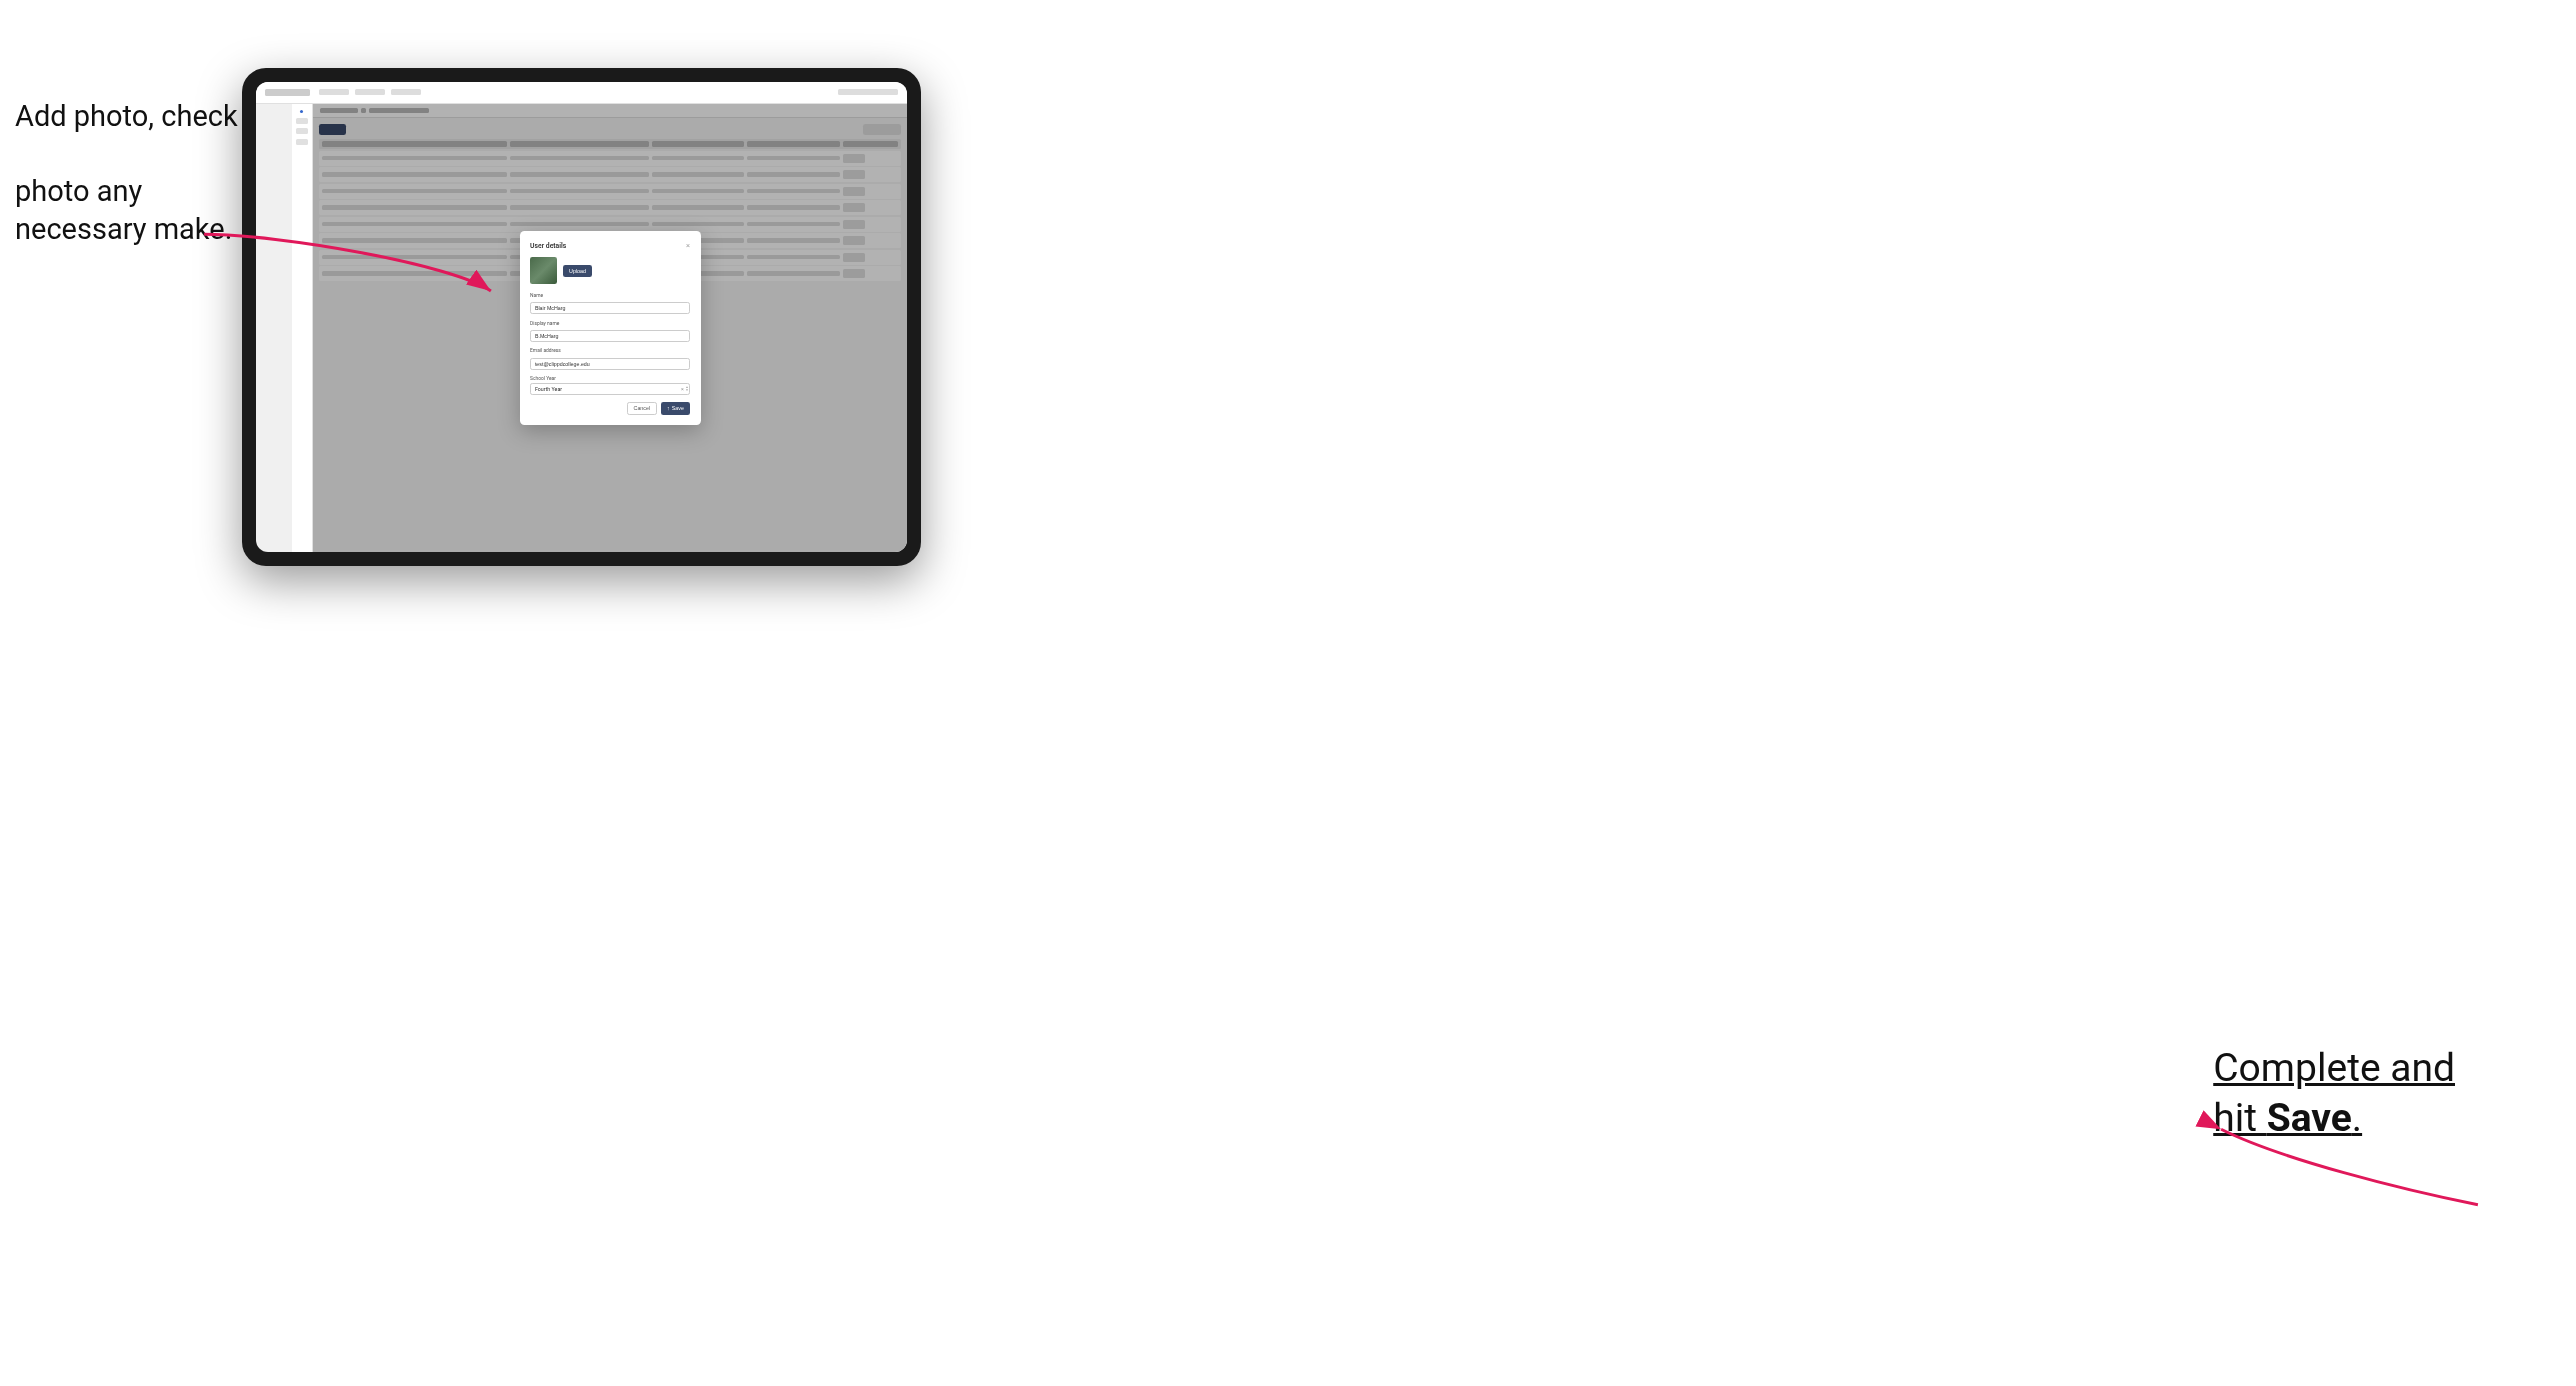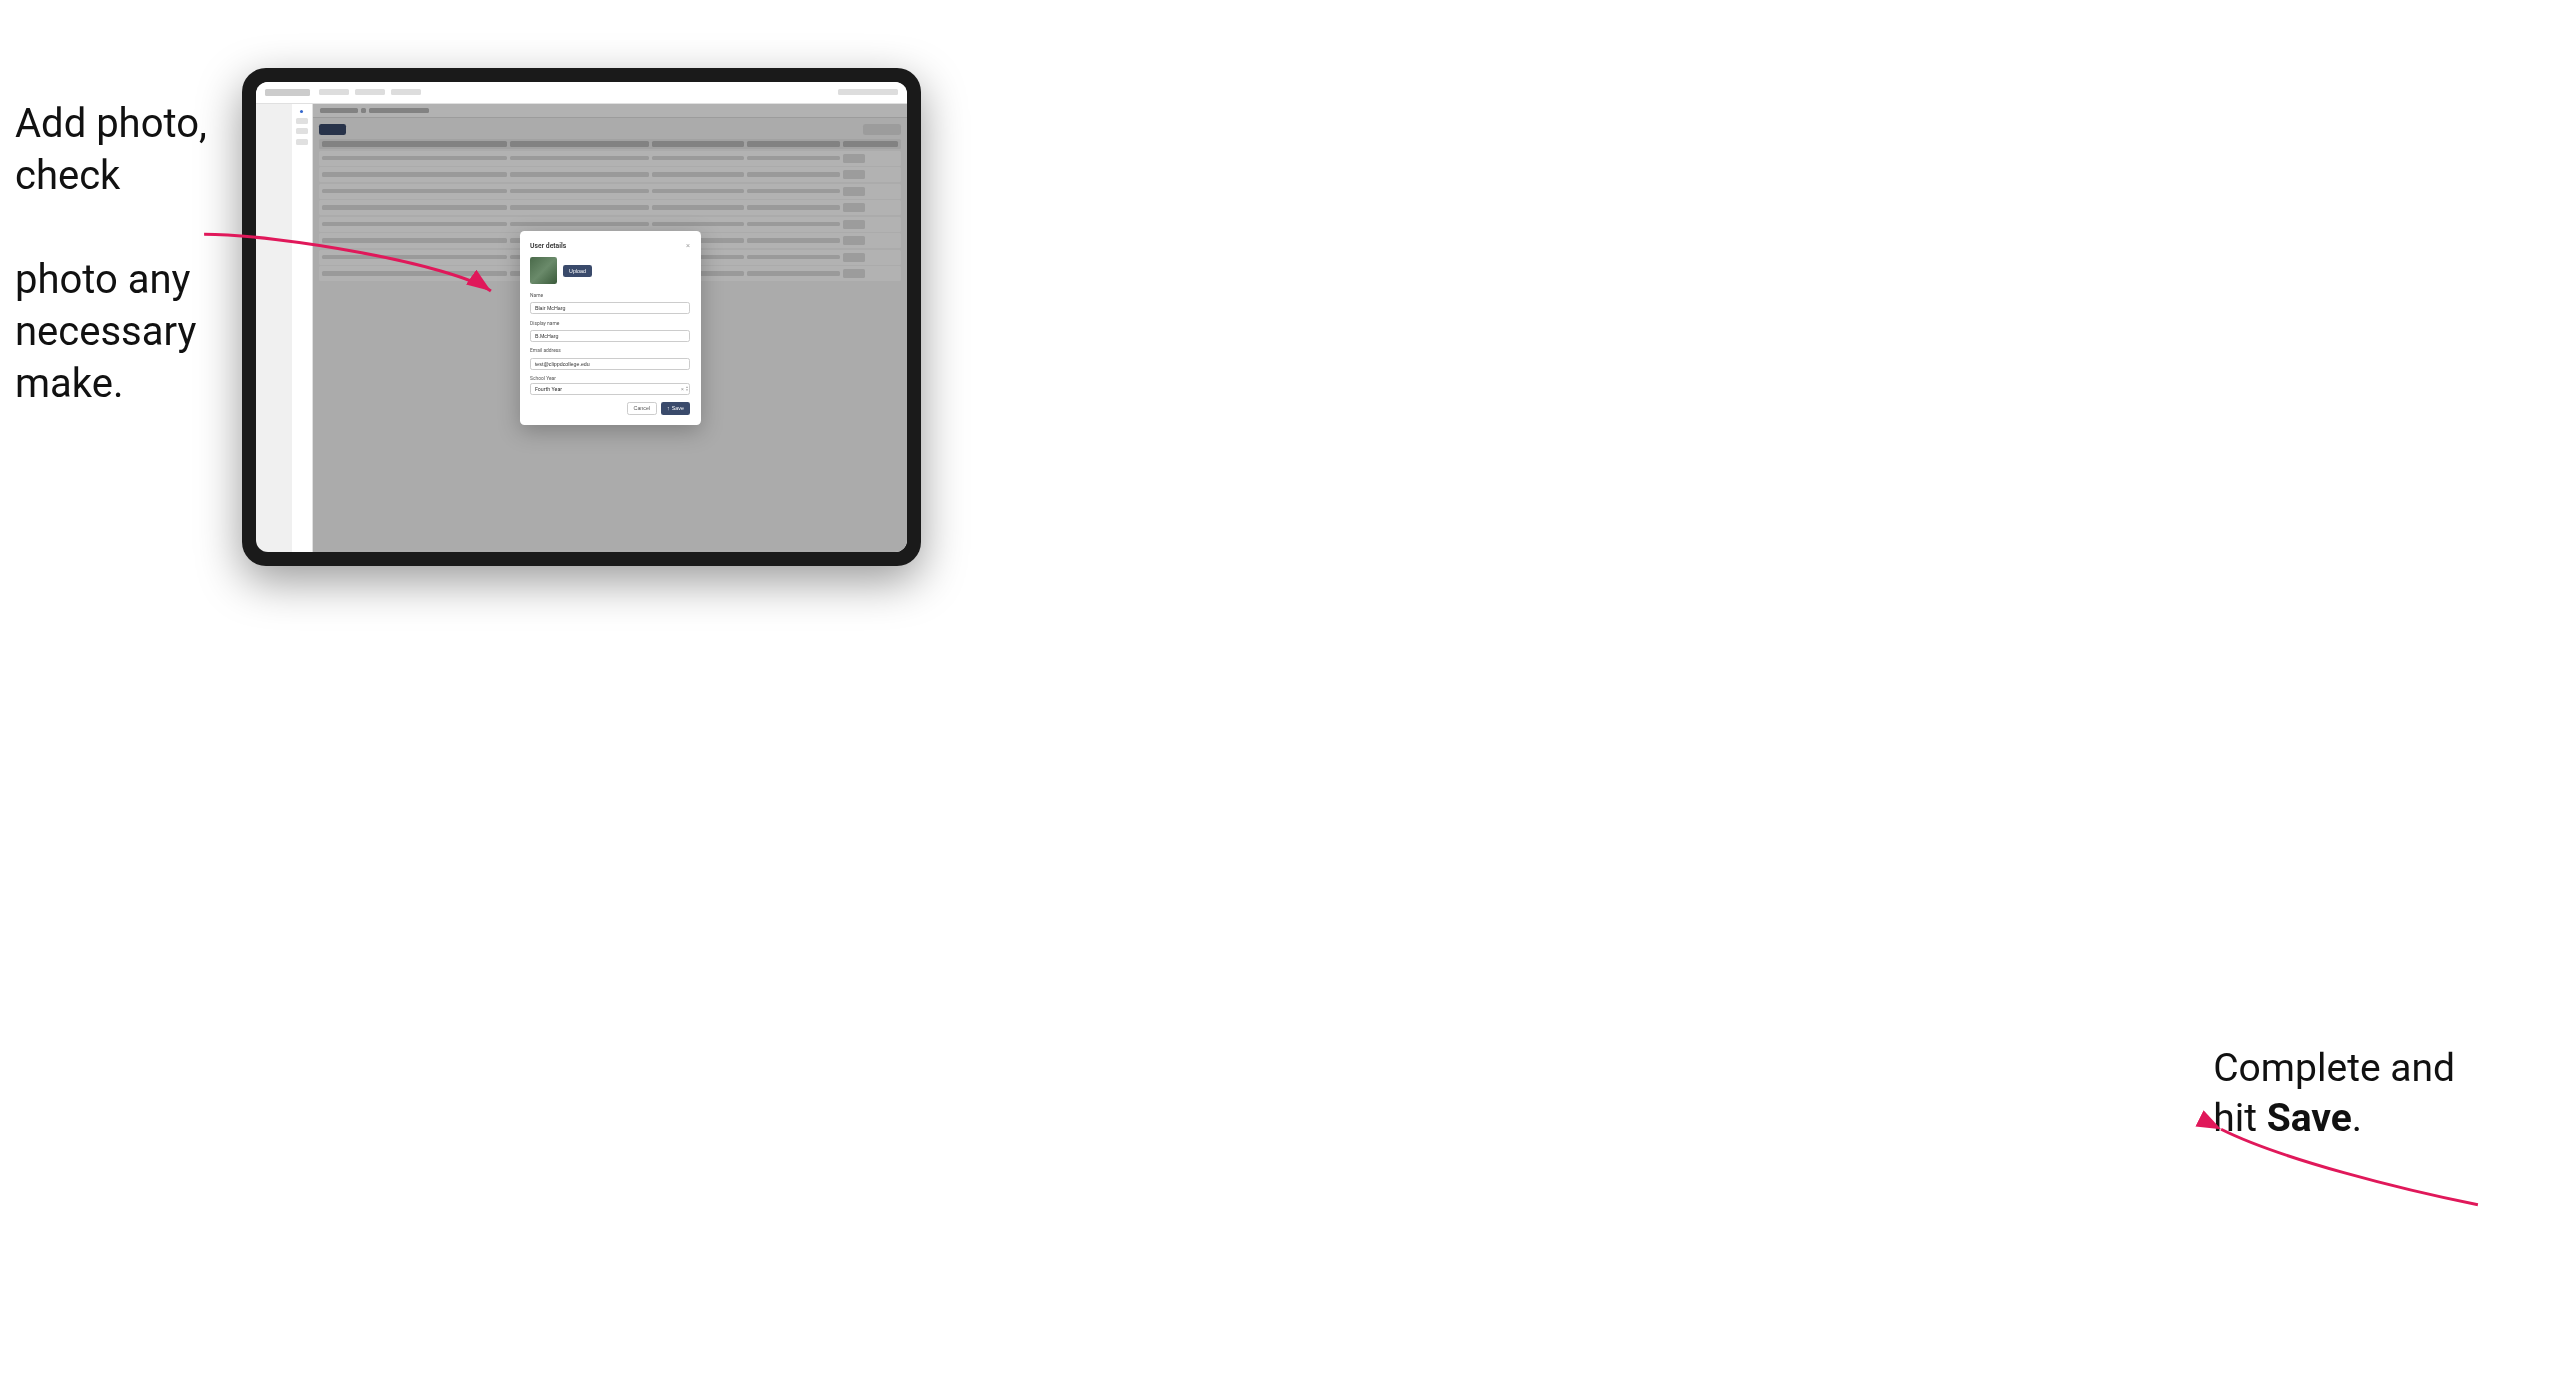--- a/index.html
+++ b/index.html
@@ -10,37 +10,38 @@
       height: 1386px;
       position: relative;
       overflow: hidden;
     }
 
     
     .annotation-left {
       position: absolute;
       left: 15px;
       top: 98px;
-      font-size: 40px;
+      font-size: 29px;
       line-height: 1.3;
       color: #111;
       font-weight: 400;
       max-width: 226px;
     }
 
     
     .annotation-right {
       position: absolute;
       right: 121px;
       bottom: 242px;
       font-size: 39px;
       line-height: 1.3;
       color: #111;
       font-weight: 400;
       text-align: left;
+      text-decoration: underline;
     }
     .annotation-right strong {
       font-weight: 700;
     }
 
     
     .tablet-frame {
       position: absolute;
       left: 242px;
       top: 68px;

